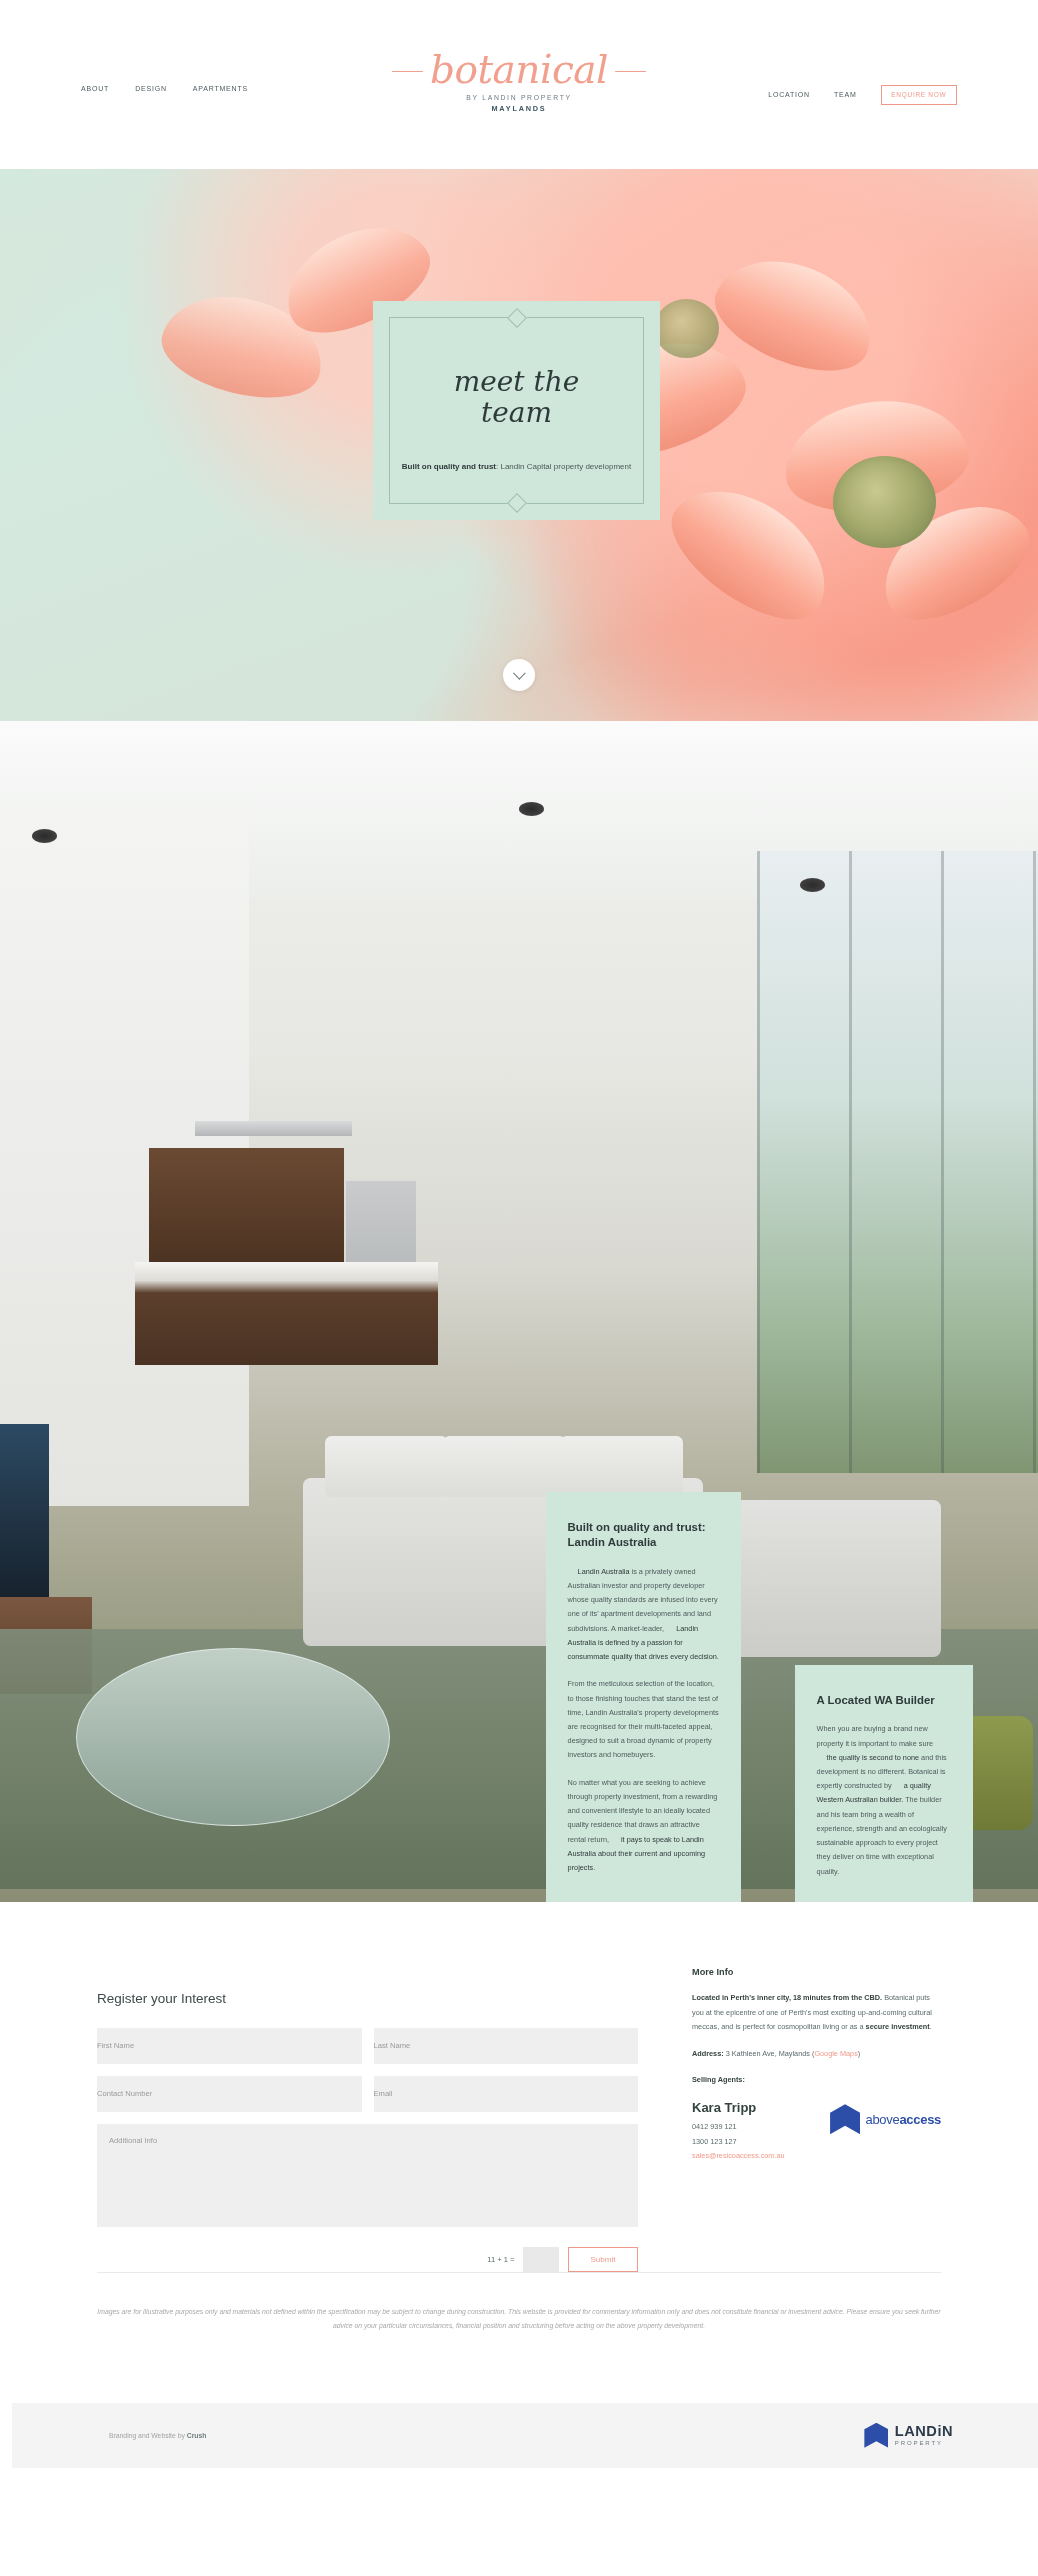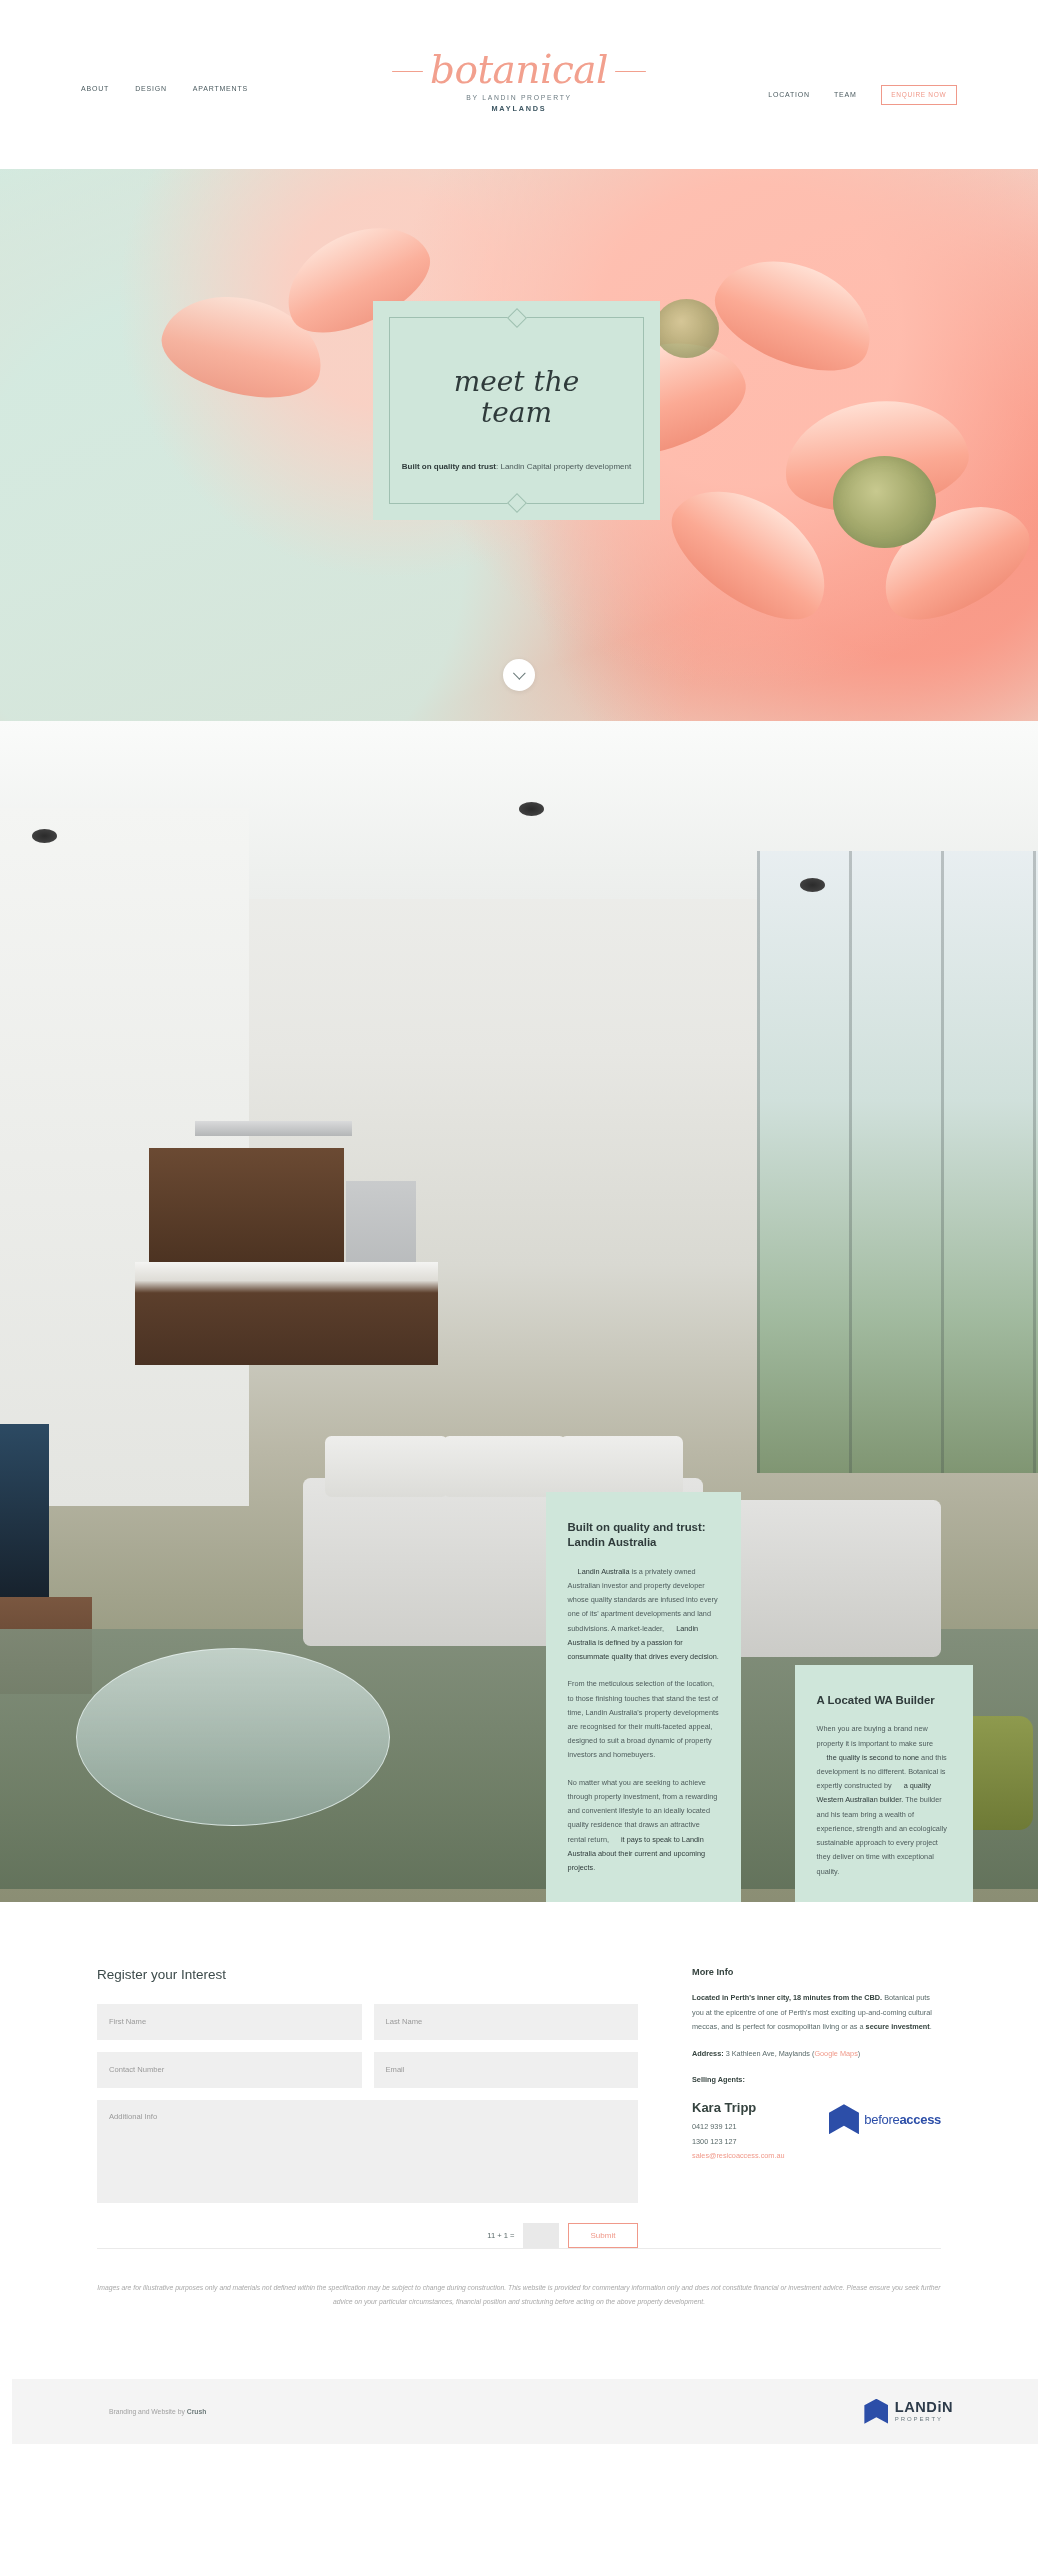--- a/index.html
+++ b/index.html
@@ -310,35 +310,35 @@
   .panel p b { color: #2f3b3b; font-weight: normal; margin-left: 10px; }
 
   
   .formsec {
     width: 1038px;
     padding: 65px 0 49px 0;
     background: #ffffff;
     position: relative;
   }
   .wrap { width: 844px; margin: 0 auto; display: flex; gap: 54px; }
-  .col-left { width: 541px; }
+  .col-left { width: 541px; margin-top: 24px; }
   .col-right { width: 249px; }
   .sec-title {
     font-size: 13.5px;
     color: #3c4a4a;
     font-weight: 400;
     margin-bottom: 21.6px;
   }
   .field-row { display: flex; gap: 12px; margin-bottom: 12px; }
   .field {
     flex: 1;
     height: 36px;
     background: #efefef;
     border: none;
-    padding: 0 12px;
+    padding: 0 0;
     font-size: 7.6px;
     color: #9a9a9a;
     font-family: "Liberation Sans", sans-serif;
   }
   .field::placeholder { color: #9a9a9a; }
   textarea.field {
     height: 103px;
     padding: 12px;
     resize: none;
     width: 100%;
@@ -545,21 +545,21 @@
 
       <div class="agents-block">
         <div class="agent-name">Kara Tripp</div>
         <div class="agent-line">0412 939 121</div>
         <div class="agent-line">1300 123 127</div>
         <div class="agent-line"><a class="link-pink" href="#">sales@resicoaccess.com.au</a></div>
 
         <div class="resico">
           <div class="resico-mark"></div>
           <div class="resico-text">
-            <span>before</span><b>access</b>
+            <span>above</span><b>access</b>
           </div>
         </div>
       </div>
     </div>
   </div>
 
   <div class="disclaimer">Images are for illustrative purposes only and materials not defined within the specification may be subject to change during construction. This website is provided for commentary information only and does not constitute financial or investment advice. Please ensure you seek further advice on your particular circumstances, financial position and structuring before acting on the above property development.</div>
 </div>
 
 <div class="footer">

